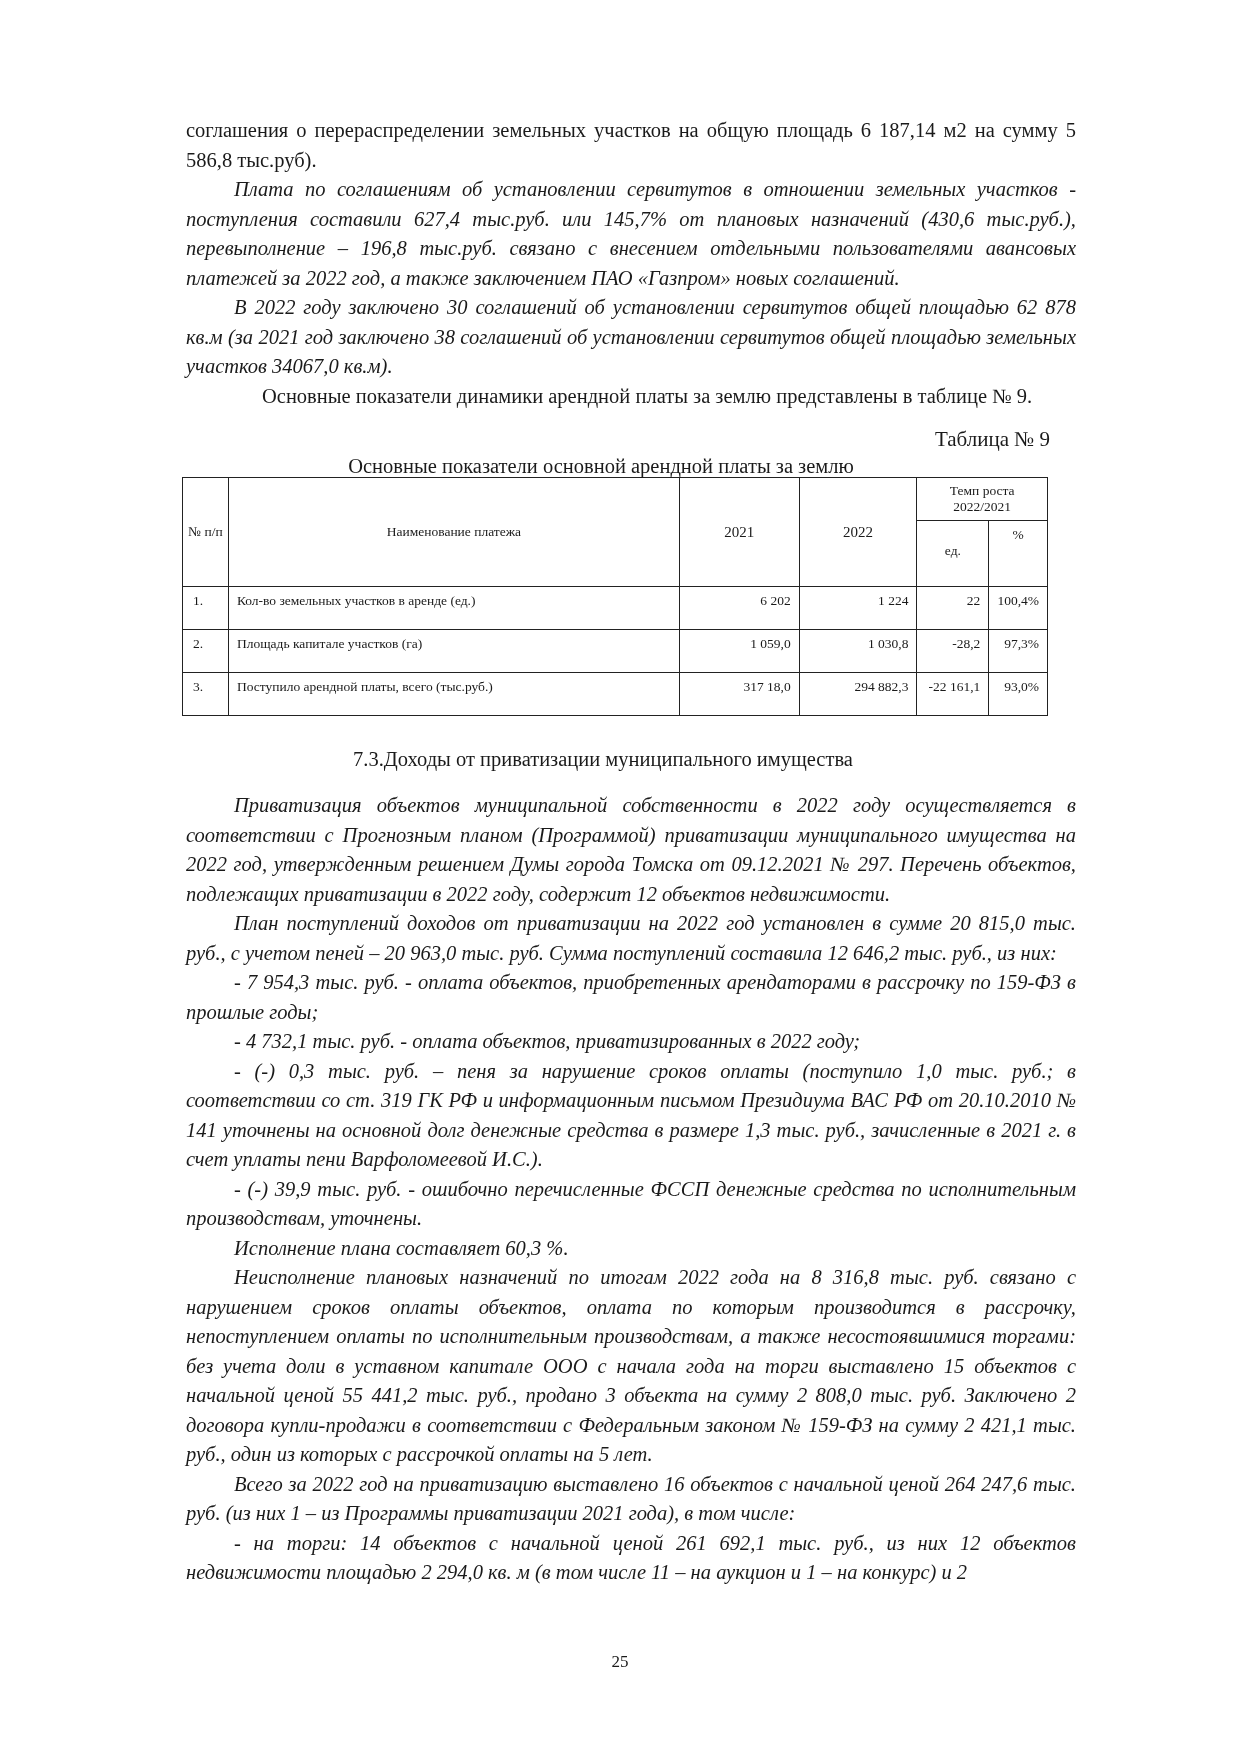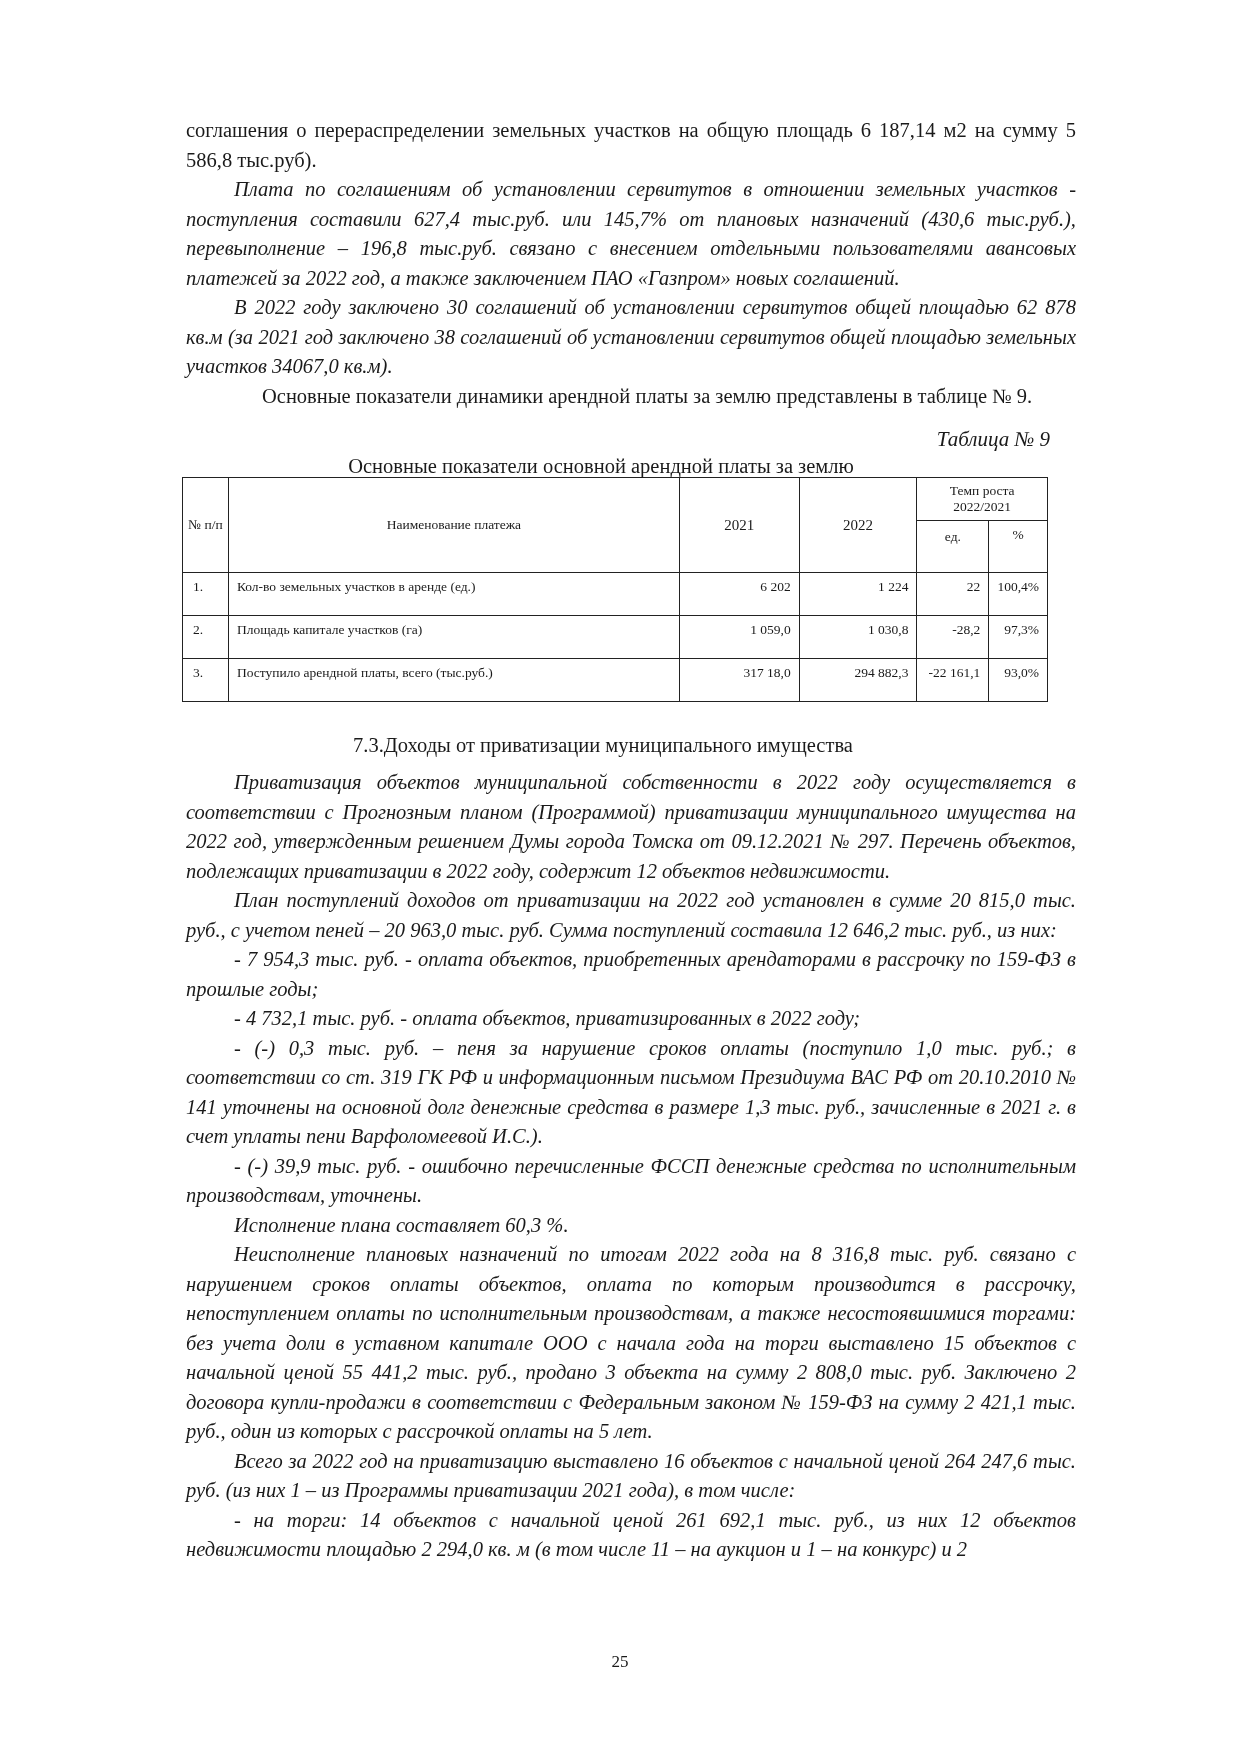--- a/index.html
+++ b/index.html
@@ -2,30 +2,30 @@
 <html><head>
 <meta charset="utf-8">
 <style>
   html, body { margin: 0; padding: 0; background: #ffffff; }
   body { width: 1240px; height: 1753px; position: relative; overflow: hidden; color: #1a1a1a;
          font-family: "Liberation Serif", "DejaVu Serif", serif; }
   .page { position: absolute; left: 186px; top: 116px; width: 890px; }
   p { margin: 0; font-size: 20.5px; line-height: 29.5px; text-align: justify; }
   p.ind { text-indent: 48px; font-style: italic; }
   p.ind2 { text-indent: 76px; }
-  .tbl-caption { text-align: right; font-style: italic; font-size: 21px; margin-top: 16px; padding-right: 26px; height: 26px; }
+  .tbl-caption { text-align: right; font-size: 21px; margin-top: 16px; padding-right: 26px; height: 26px; }
   .tbl-title { text-align: center; font-size: 20.5px; line-height: 22px; margin-top: 2px; padding-right: 60px; }
   table { border-collapse: collapse; width: 866px; margin-left: -4px; margin-top: 0px;
           font-size: 13.5px; font-family: "Liberation Serif", serif; }
   td, th { border: 1.6px solid #222; font-weight: normal; }
   th { text-align: center; vertical-align: middle; }
   td { vertical-align: top; padding: 6px 8px 0 8px; height: 36px; }
   td.num { text-align: right; }
   td.n { text-align: left; padding-left: 10px; }
-  .section { text-align: center; font-size: 20.5px; margin-top: 32px; margin-bottom: 11px; padding-right: 56px; }
+  .section { text-align: center; font-size: 20.5px; margin-top: 32px; margin-bottom: 20px; padding-right: 56px; }
   .pageno { position: absolute; top: 1652px; left: 0; width: 1240px; text-align: center; font-size: 17px; }
 </style>
 </head>
 <body>
 
 <div class="page">
   <p>соглашения о перераспределении земельных участков на общую площадь 6 187,14 м2 на сумму 5 586,8 тыс.руб).</p>
   <p class="ind">Плата по соглашениям об установлении сервитутов в отношении земельных участков - поступления составили 627,4 тыс.руб. или 145,7% от плановых назначений (430,6 тыс.руб.), перевыполнение – 196,8 тыс.руб. связано с внесением отдельными пользователями авансовых платежей за 2022 год, а также заключением ПАО «Газпром» новых соглашений.</p>
   <p class="ind">В 2022 году заключено 30 соглашений об установлении сервитутов общей площадью 62 878 кв.м (за 2021 год заключено 38 соглашений об установлении сервитутов общей площадью земельных участков 34067,0 кв.м).</p>
   <p class="ind2">Основные показатели динамики арендной платы за землю представлены в таблице № 9.</p>
@@ -44,21 +44,21 @@
     </colgroup>
     <tbody>
         <tr>
       <th rowspan="2" style="height:42px">№ п/п</th>
       <th rowspan="2">Наименование платежа</th>
       <th rowspan="2" style="font-size:15px">2021</th>
       <th rowspan="2" style="font-size:15px">2022</th>
       <th colspan="2" style="height:42px; padding:0 18px">Темп роста 2022/2021</th>
     </tr>
     <tr>
-      <th style="height:42px; vertical-align:top; padding-top:8px">ед.</th>
+      <th style="height:42px; vertical-align:top; padding-top:22px">ед.</th>
       <th style="vertical-align:top; padding-top:6px">%</th>
     </tr>
     <tr>
       <td class="n">1.</td>
       <td>Кол-во земельных участков в аренде (ед.)</td>
       <td class="num">6 202</td>
       <td class="num">1 224</td>
       <td class="num">22</td>
       <td class="num">100,4%</td>
     </tr>

